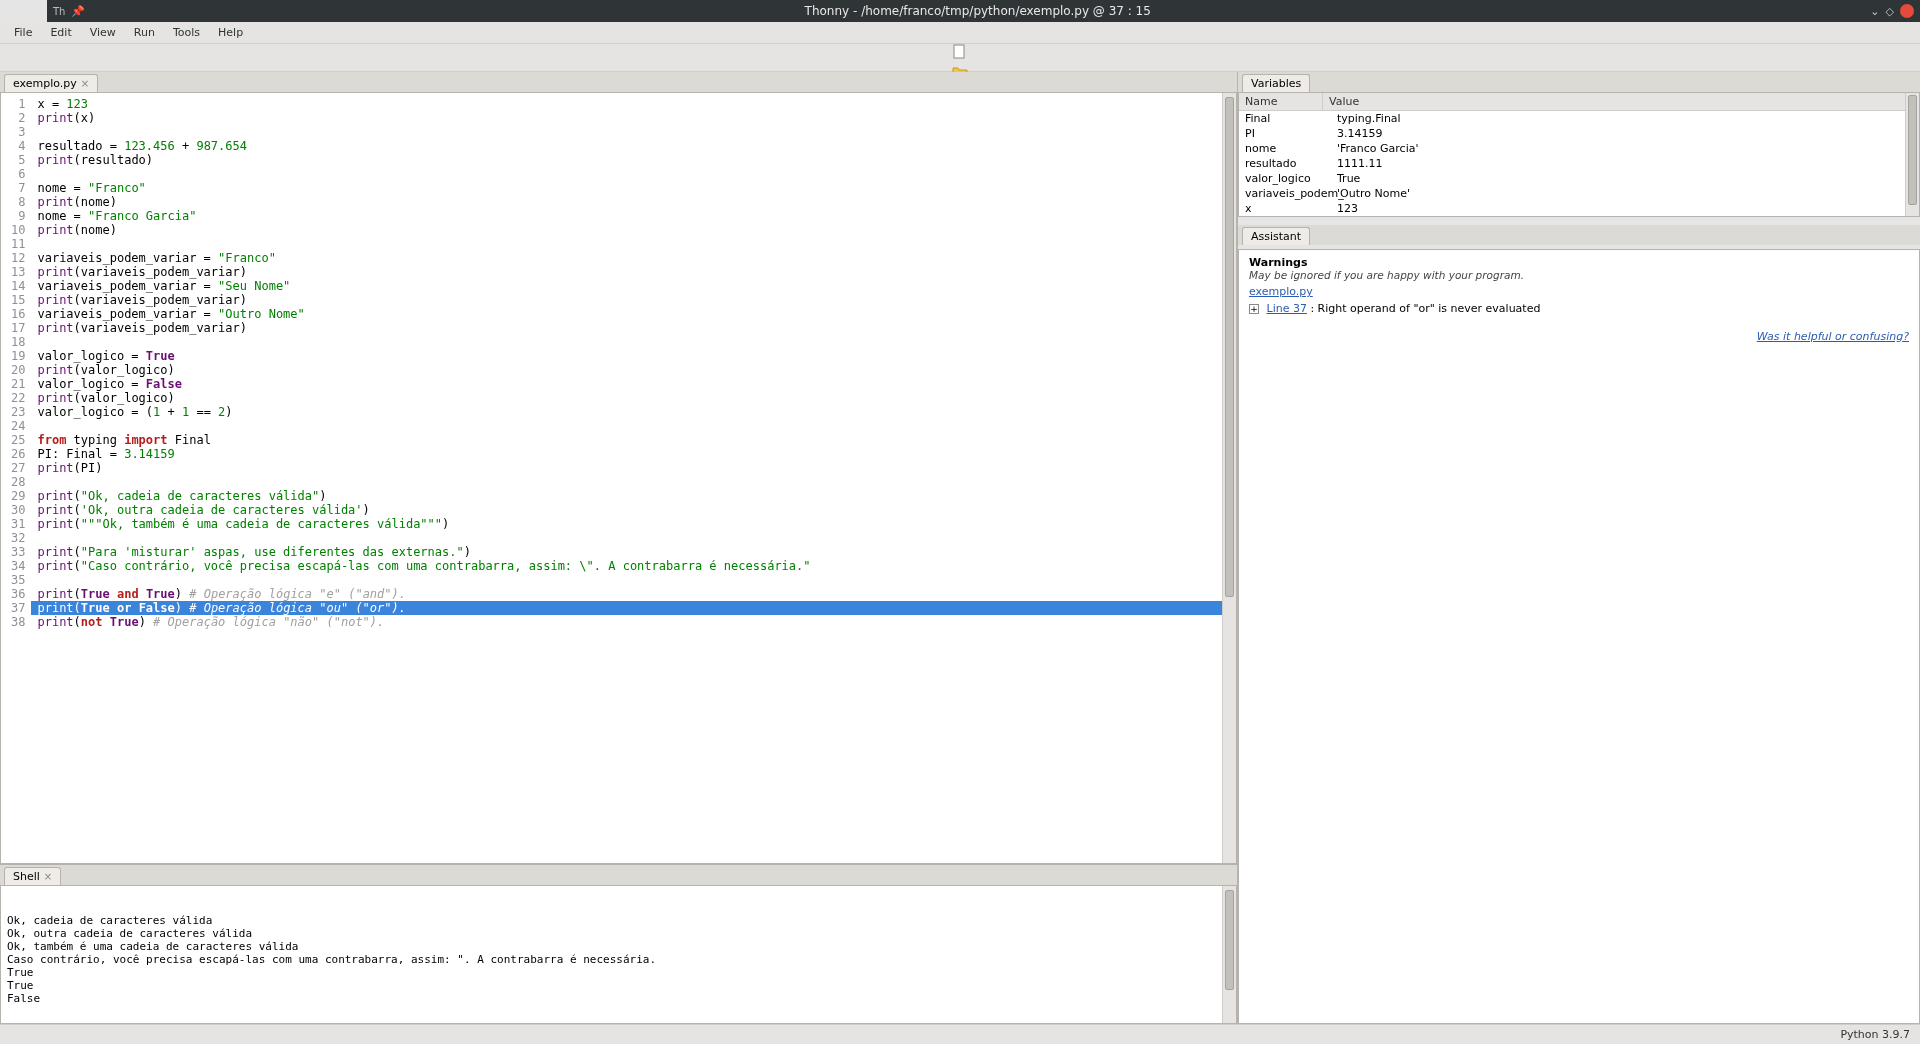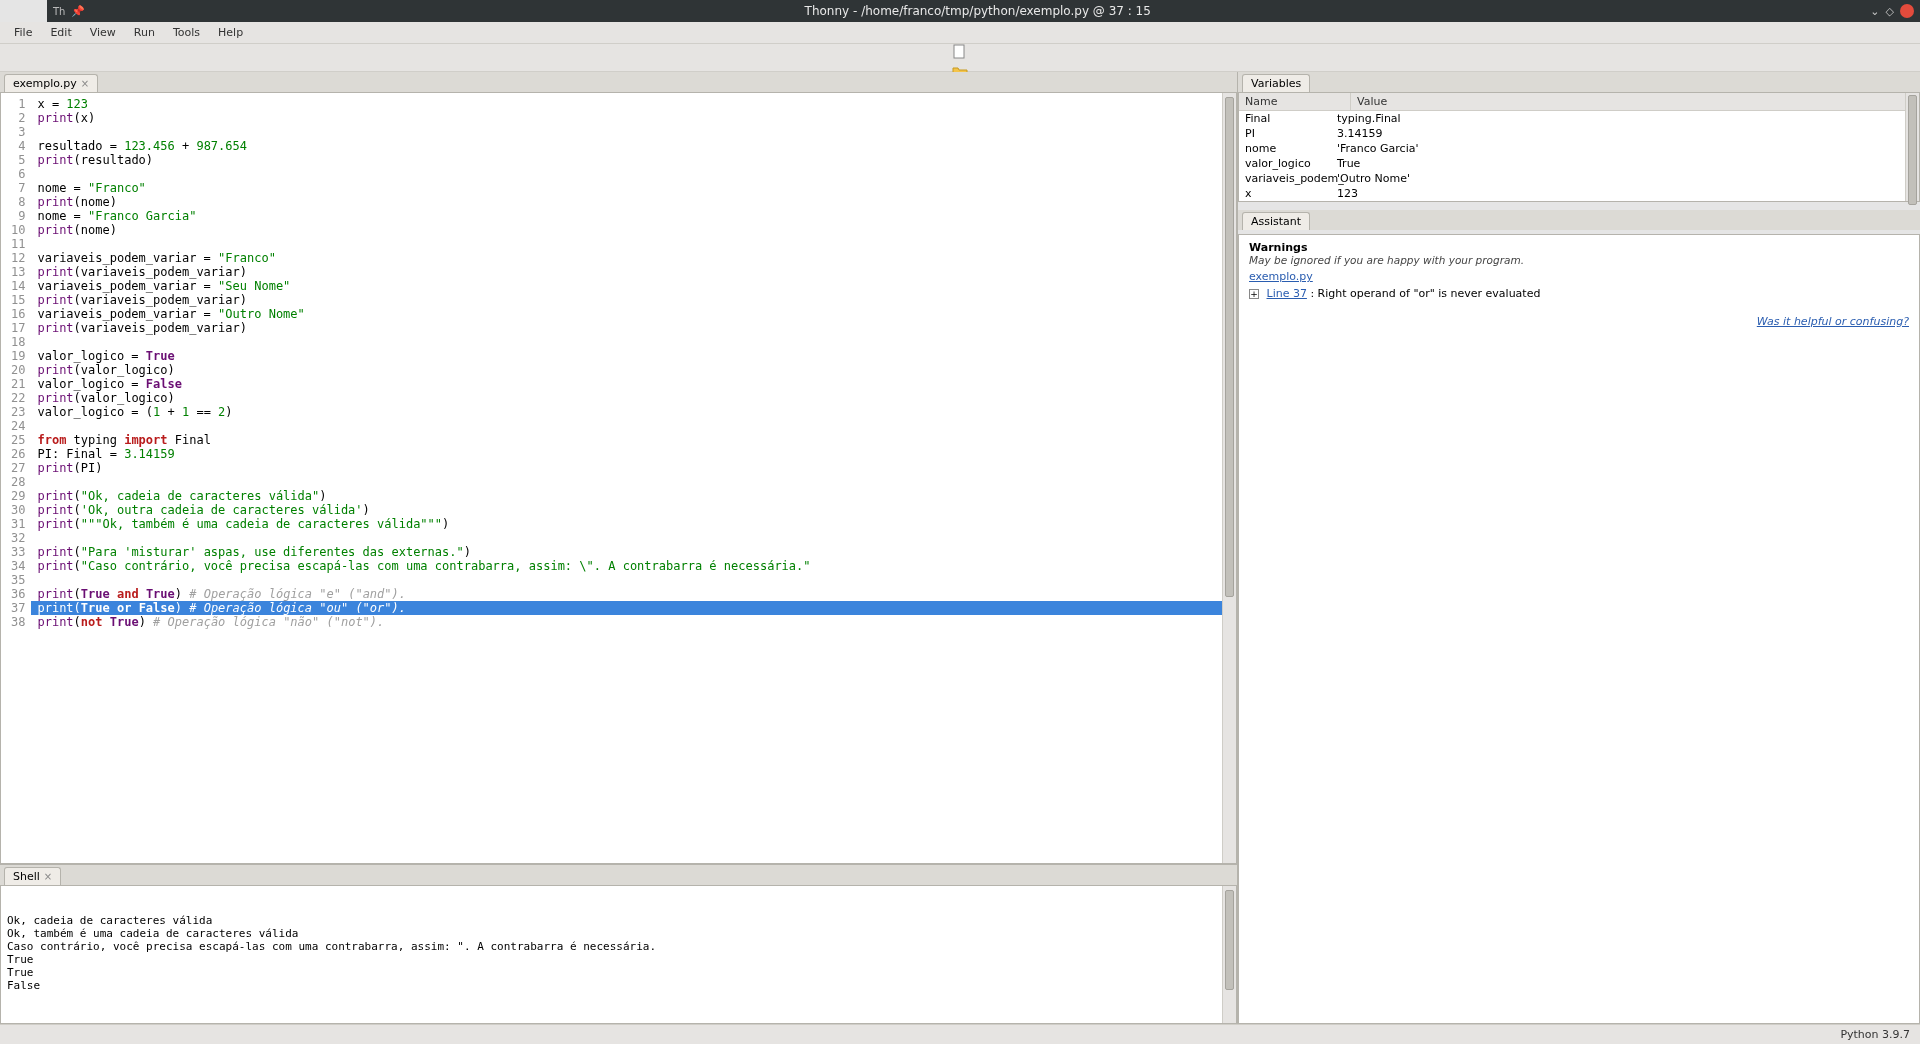--- a/index.html
+++ b/index.html
@@ -43,21 +43,21 @@
 .num { color: #008000; }
 .bool { color: #6a0e73; font-weight:bold;}
 .cmt { color: #a0a0a0; font-style: italic; }
 
 .shell-panel { height: 160px; display:flex; flex-direction:column; border-top:1px solid #b5b3ac; }
 .shell-out { flex:1; background:#fff; border:1px solid #b5b3ac; font-family:"DejaVu Sans Mono",monospace; font-size:11px; padding:2px 6px; overflow:auto; white-space:pre; }
 
 .vars-panel { border:1px solid #b5b3ac; background:#fff; }
 .vars-head { display:flex; background:#e6e4e2; border-bottom:1px solid #cfcdc7;}
 .vars-head div { padding:2px 6px; border-right:1px solid #cfcdc7; color:#333;}
-.vars-head .nm { width:112px;}
+.vars-head .nm { width:84px;}
 .vars-head .vl { flex:1;}
 .vars-body .row { display:flex; }
 .vars-body .row div { padding:1px 6px; }
 .vars-body .nm { width:92px; color:#000;}
 .vars-body .vl { flex:1; color:#000;}
 
 .assistant-panel { flex:1; border:1px solid #b5b3ac; background:#fff; padding:6px 10px; margin-top:4px; position:relative; }
 .assistant-panel .warn-title { font-weight:bold; }
 .assistant-panel .warn-sub { font-style:italic; color:#444; font-size:10.5px; }
 .assistant-panel a { color:#2a5db0; text-decoration:underline; }
@@ -218,21 +218,21 @@
     </div>
 
     <div class="shell-panel">
       <div class="tabstrip">
         <div class="tab">
           <span>Shell</span>
           <span class="close">×</span>
         </div>
       </div>
       <div class="shell-out" style="position:relative;">
-        <div id="shell-lines"><div>Ok, cadeia de caracteres válida</div><div>Ok, também é uma cadeia de caracteres válida</div><div>Caso contrário, você precisa escapá-las com uma contrabarra, assim: ". A contrabarra é necessária.</div><div>True</div><div>True</div><div>False</div></div>
+        <div id="shell-lines"><div>Ok, cadeia de caracteres válida</div><div>Ok, outra cadeia de caracteres válida</div><div>Ok, também é uma cadeia de caracteres válida</div><div>Caso contrário, você precisa escapá-las com uma contrabarra, assim: ". A contrabarra é necessária.</div><div>True</div><div>True</div><div>False</div></div>
         
         <div class="scrollbar"><div class="thumb" style="top:4px;height:100px;"></div></div>
       </div>
     </div>
   </div>
 
   <div class="right-pane">
     <div class="tabstrip">
       <div class="tab">
         <span>Variables</span>
@@ -248,20 +248,24 @@
             <div class="nm">Final</div>
             <div class="vl">typing.Final</div>
           </div>
           <div class="row">
             <div class="nm">PI</div>
             <div class="vl">3.14159</div>
           </div>
           <div class="row">
             <div class="nm">nome</div>
             <div class="vl">'Franco Garcia'</div>
+          </div>
+          <div class="row">
+            <div class="nm">resultado</div>
+            <div class="vl">1111.11</div>
           </div>
           <div class="row">
             <div class="nm">valor_logico</div>
             <div class="vl">True</div>
           </div>
           <div class="row">
             <div class="nm">variaveis_podem_</div>
             <div class="vl">'Outro Nome'</div>
           </div>
           <div class="row">

